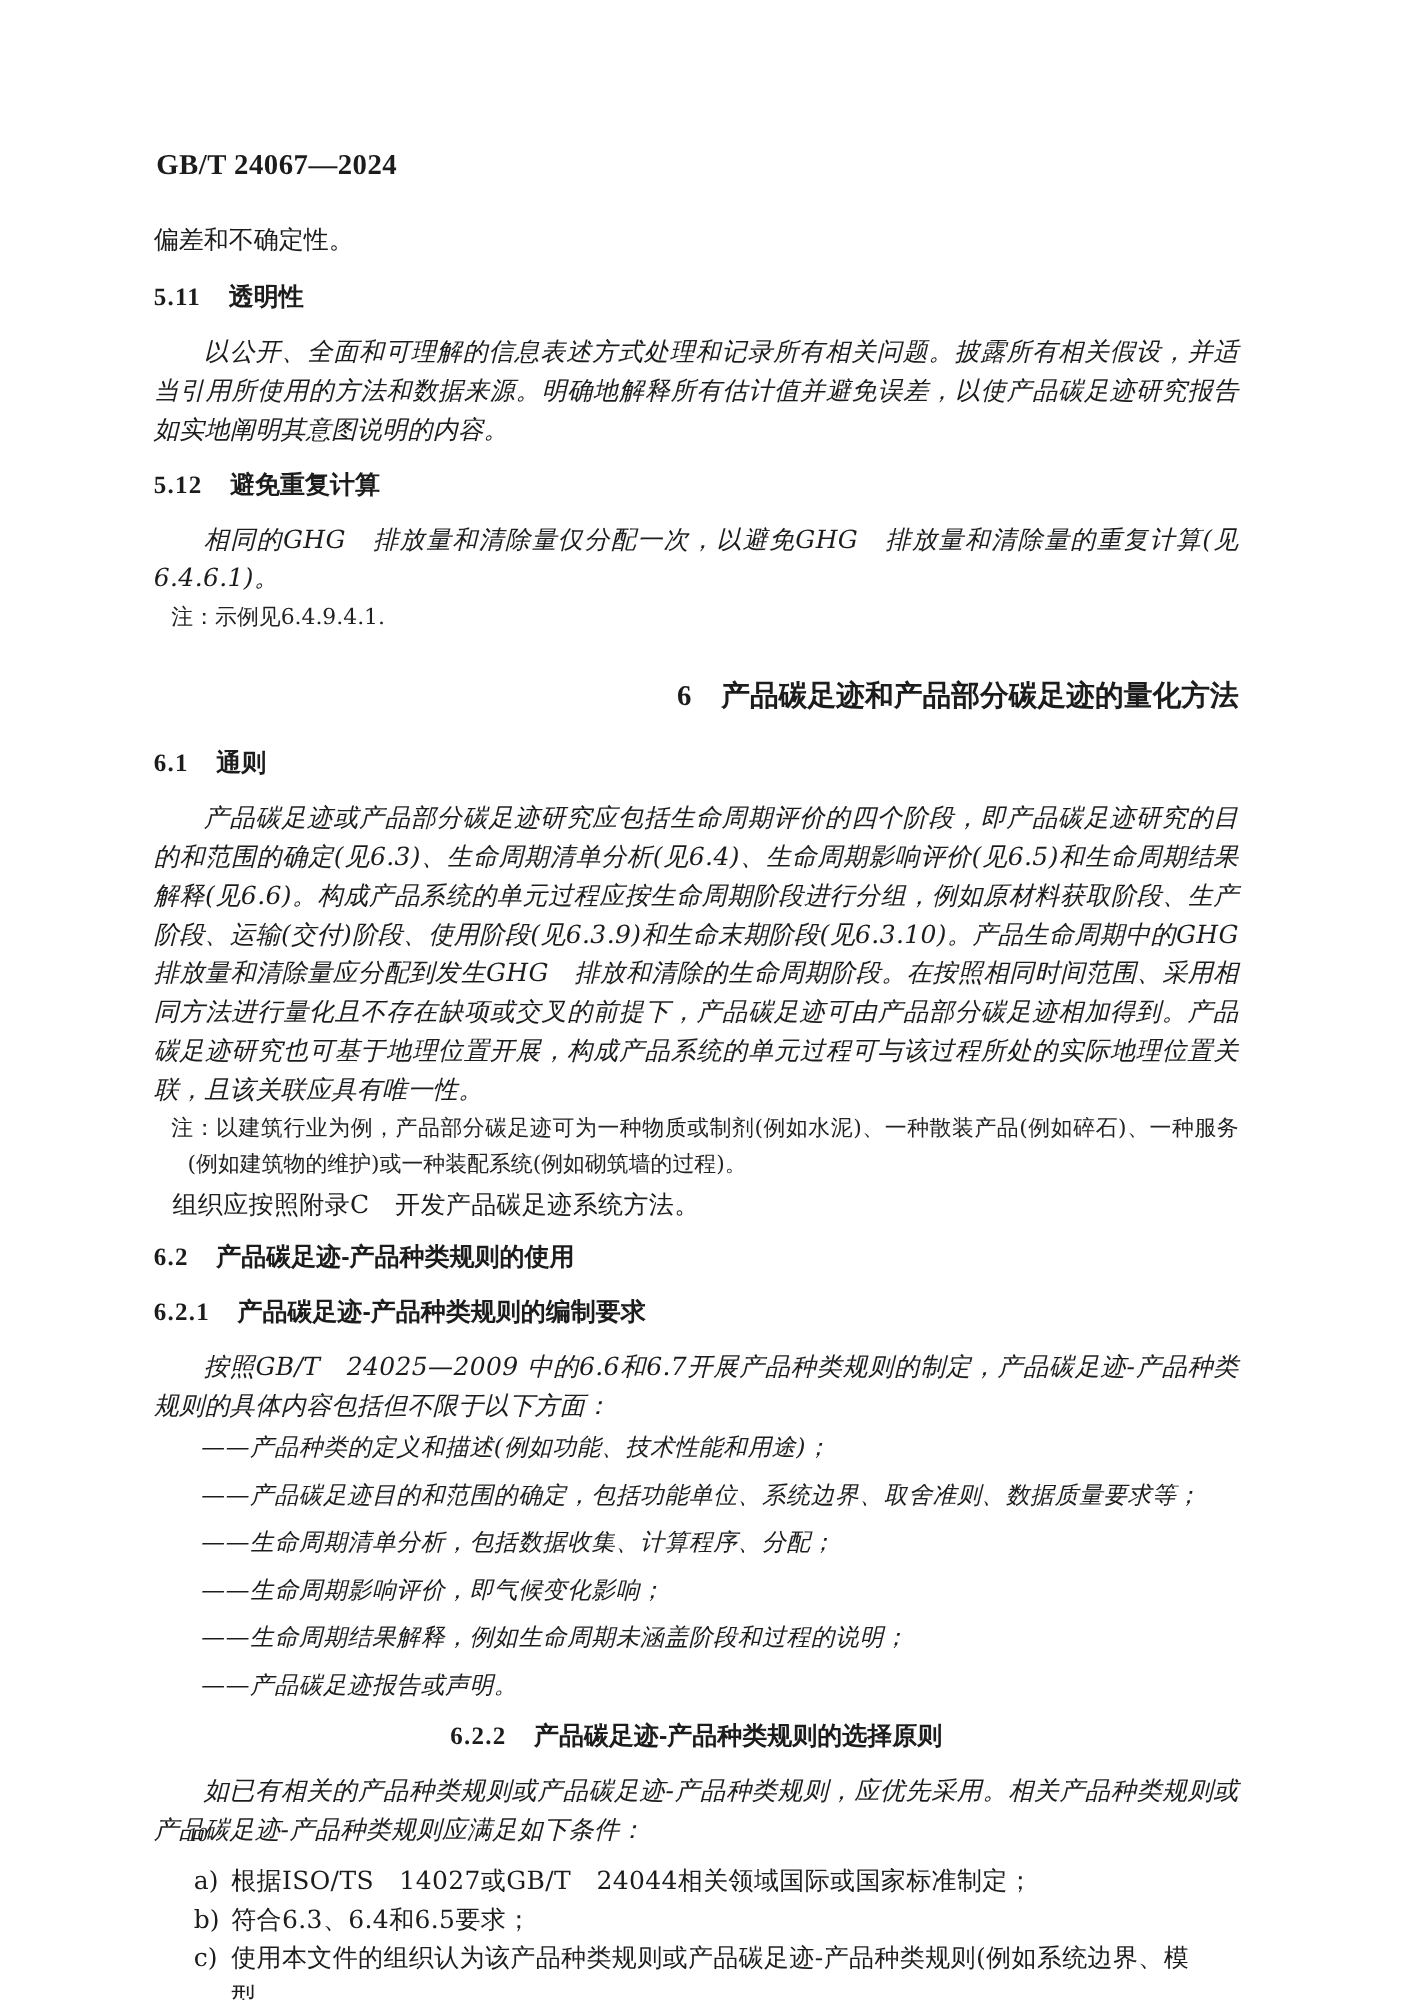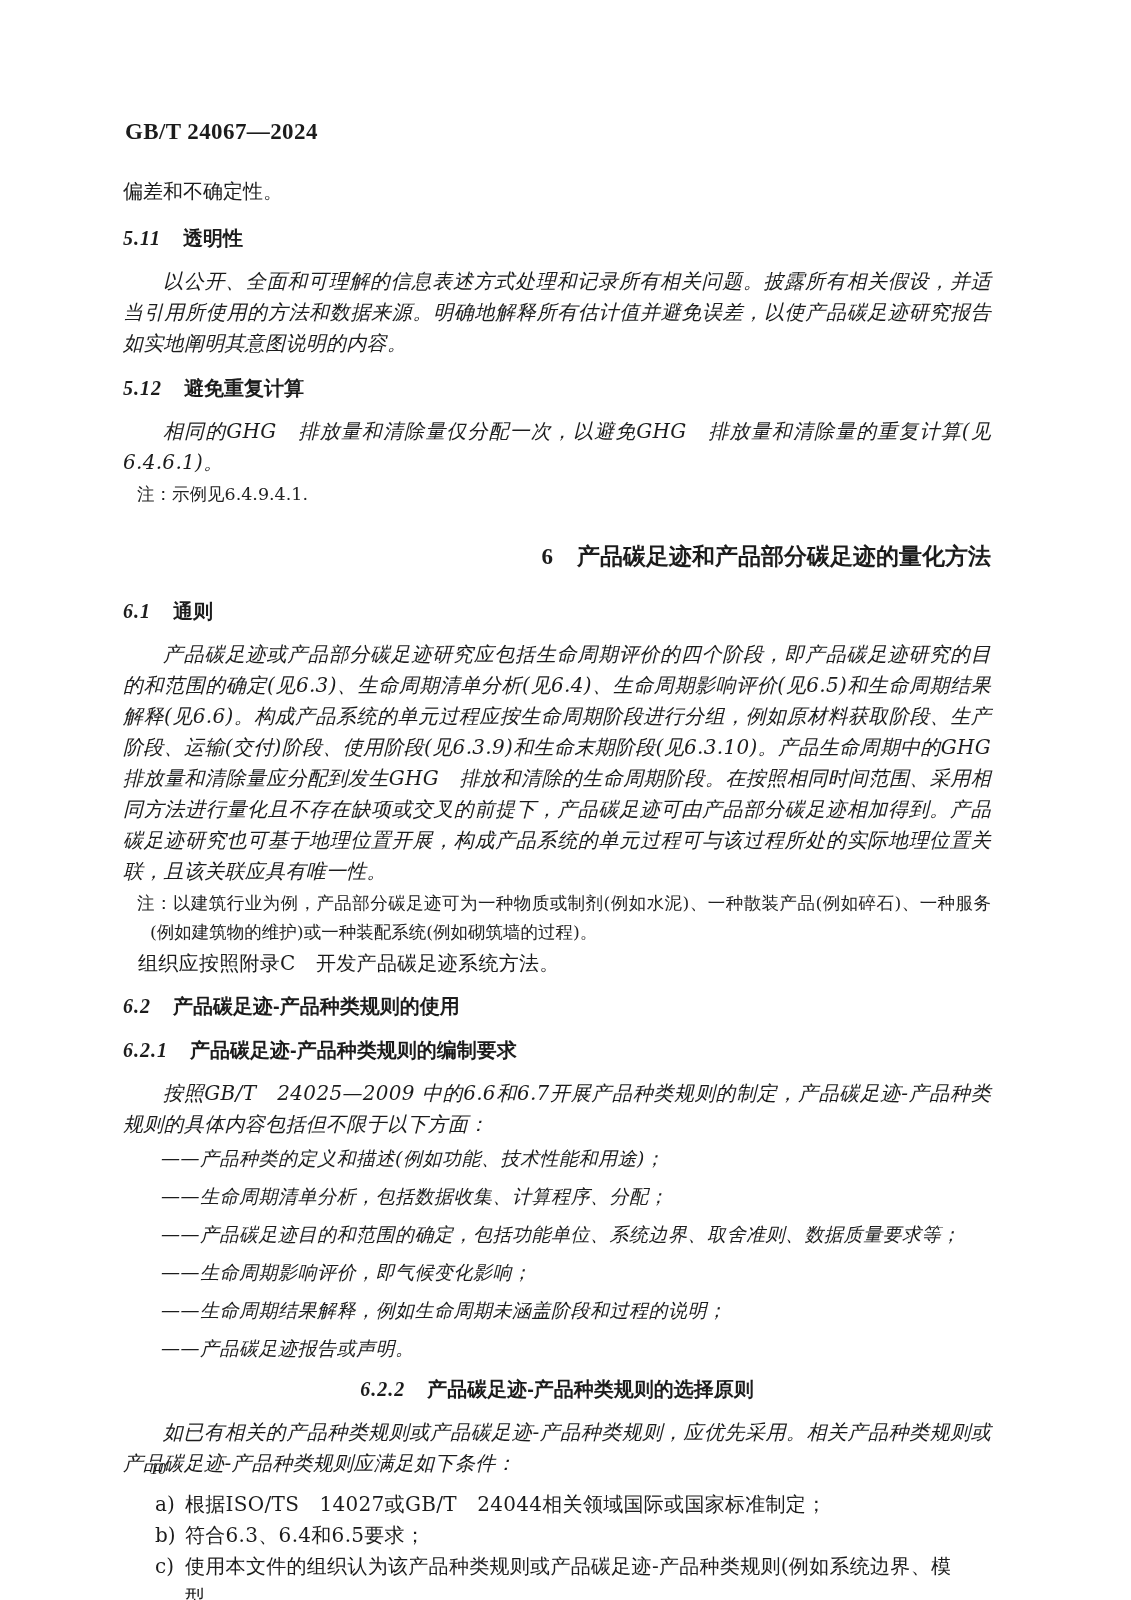--- a/index.html
+++ b/index.html
@@ -23,21 +23,21 @@
   .para{
     font-size:20px;line-height:31px;margin:0;
     text-align:justify;text-indent:2em;letter-spacing:.3px;font-style:italic;
   }
   .h3{
     font-size:20px;line-height:30px;margin:14px 0 13px 0;
     font-family:"Liberation Sans","DejaVu Sans",sans-serif;font-weight:700;
   }
   .h3 .num{
     font-family:"Liberation Serif","DejaVu Serif",serif;
-    margin-right:22px;letter-spacing:1px;font-style:italic;
+    margin-right:22px;letter-spacing:1px;
   }
   .h2{
     font-size:23px;line-height:34px;margin:30px 0 0 0;
     font-family:"Liberation Sans","DejaVu Sans",sans-serif;font-weight:700;text-align:right;
   }
   .h2 .num{font-family:"Liberation Serif","DejaVu Serif",serif;margin-right:24px;}
   .note{
     font-size:17.5px;line-height:29px;color:#222;
     margin:2px 0 0 0;text-align:justify;
     padding-left:27px;text-indent:-13px;
@@ -96,22 +96,22 @@
       <span class="num">6.2</span><span>产品碳足迹-产品种类规则的使用</span>
     </div>
 
     <div class="h3">
       <span class="num">6.2.1</span><span>产品碳足迹-产品种类规则的编制要求</span>
     </div>
     <p class="para">按照GB/T　24025—2009 中的6.6和6.7开展产品种类规则的制定，产品碳足迹-产品种类规则的具体内容包括但不限于以下方面：</p>
 
     <div class="bullets">
       <div class="bullet">——产品种类的定义和描述(例如功能、技术性能和用途)；</div>
+      <div class="bullet">——产品碳足迹目的和范围的确定，包括功能单位、系统边界、取舍准则、数据质量要求等；</div>
       <div class="bullet">——生命周期清单分析，包括数据收集、计算程序、分配；</div>
-      <div class="bullet">——产品碳足迹目的和范围的确定，包括功能单位、系统边界、取舍准则、数据质量要求等；</div>
       <div class="bullet">——生命周期影响评价，即气候变化影响；</div>
       <div class="bullet">——生命周期结果解释，例如生命周期未涵盖阶段和过程的说明；</div>
       <div class="bullet">——产品碳足迹报告或声明。</div>
     </div>
 
     <div class="h3" style="margin-top:2px;text-align:center;">
       <span class="num">6.2.2</span><span>产品碳足迹-产品种类规则的选择原则</span>
     </div>
     <p class="para">如已有相关的产品种类规则或产品碳足迹-产品种类规则，应优先采用。相关产品种类规则或产品碳足迹-产品种类规则应满足如下条件：</p>
 

